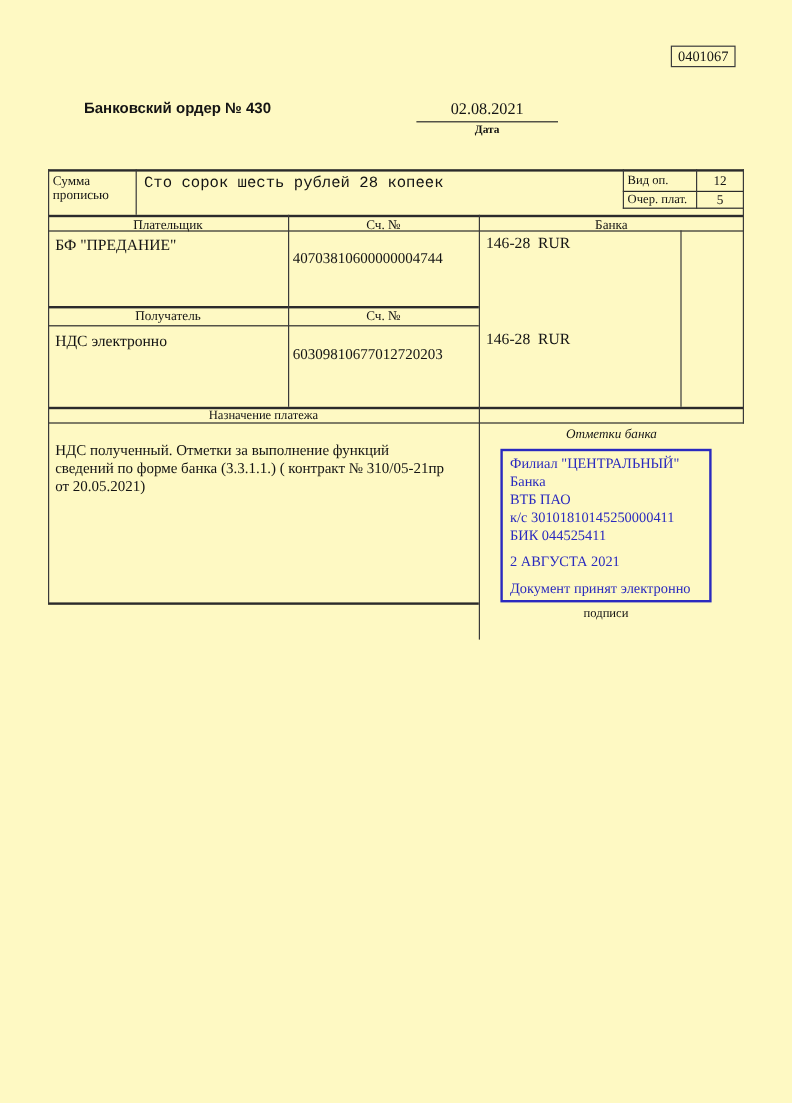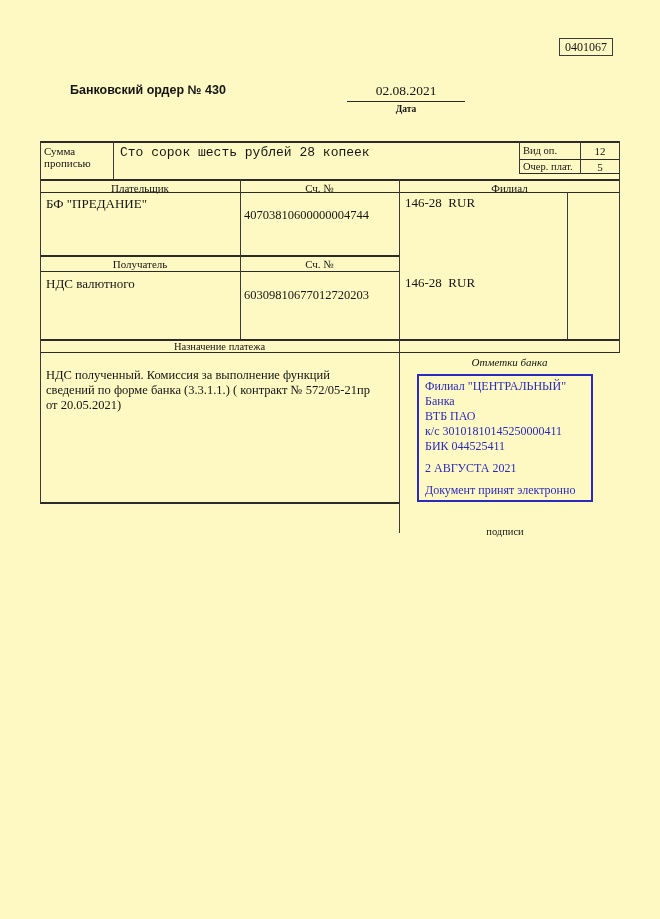--- a/index.html
+++ b/index.html
@@ -58,48 +58,48 @@
 
   <div class="abs t11" style="left:44px;top:145px;width:66px;">Сумма прописью</div>
   <div class="abs t13" style="left:120px;top:146px;width:390px;font-family:Liberation Mono, monospace;">Сто сорок шесть рублей 28 копеек</div>
   <div class="abs t10" style="left:523px;top:145px;width:56px;">Вид оп.</div>
   <div class="abs t11 c" style="left:581px;top:145px;width:38px;">12</div>
   <div class="abs t10" style="left:523px;top:161px;width:62px;">Очер. плат.</div>
   <div class="abs t11 c" style="left:581px;top:161px;width:38px;">5</div>
 
   <div class="abs t11 c" style="left:40px;top:182px;width:200px;">Плательщик</div>
   <div class="abs t11 c" style="left:240px;top:182px;width:159px;">Сч. №</div>
-  <div class="abs t11 c" style="left:399px;top:182px;width:221px;">Филиал</div>
+  <div class="abs t11 c" style="left:399px;top:182px;width:221px;">Банка</div>
 
   <div class="abs t13" style="left:46px;top:197px;width:190px;">БФ "ПРЕДАНИЕ"</div>
   <div class="abs t12" style="left:244px;top:196px;width:154px;">40703810600000004744</div>
   <div class="abs t13 amount" style="left:405px;top:196px;width:158px;">146-28  RUR</div>
 
   <div class="abs t11 c" style="left:40px;top:258px;width:200px;">Получатель</div>
   <div class="abs t11 c" style="left:240px;top:258px;width:159px;">Сч. №</div>
 
-  <div class="abs t13" style="left:46px;top:277px;width:190px;">НДС валютного</div>
+  <div class="abs t13" style="left:46px;top:277px;width:190px;">НДС электронно</div>
   <div class="abs t12" style="left:244px;top:276px;width:154px;">60309810677012720203</div>
   <div class="abs t13 amount" style="left:405px;top:276px;width:158px;">146-28  RUR</div>
 
   <div class="abs t10 c" style="left:40px;top:341px;width:359px;">Назначение платежа</div>
 
   <div class="abs t12" style="left:46px;top:356px;width:350px;">
-    <div>НДС полученный. Комиссия за выполнение функций</div>
-    <div>сведений по форме банка (3.3.1.1.) ( контракт № 572/05-21пр</div>
+    <div>НДС полученный. Отметки за выполнение функций</div>
+    <div>сведений по форме банка (3.3.1.1.) ( контракт № 310/05-21пр</div>
     <div>от 20.05.2021)</div>
   </div>
 
   <div class="abs t11 c" style="left:399px;top:356px;width:221px;font-style:italic;">Отметки банка</div>
 
   <div class="abs stamp" style="left: 417px; top: 374px; width: 176px; height: 128px; color: rgb(42, 42, 191); border-color: rgb(42, 42, 191);">
     <div>Филиал "ЦЕНТРАЛЬНЫЙ" Банка</div>
     <div>ВТБ ПАО</div>
     <div>к/с 30101810145250000411</div>
     <div>БИК 044525411</div>
     <div class="gap"></div>
     <div>2 АВГУСТА 2021</div>
     <div class="stamp-footer">Документ принят электронно</div>
   </div>
 
-  <div class="abs t10 c" style="left:417px;top:506px;width:176px;margin-top:20px;">подписи</div>
+  <div class="abs t10 c" style="left:417px;top:506px;width:176px;">подписи</div>
 
 </div>
 
 </body></html>

